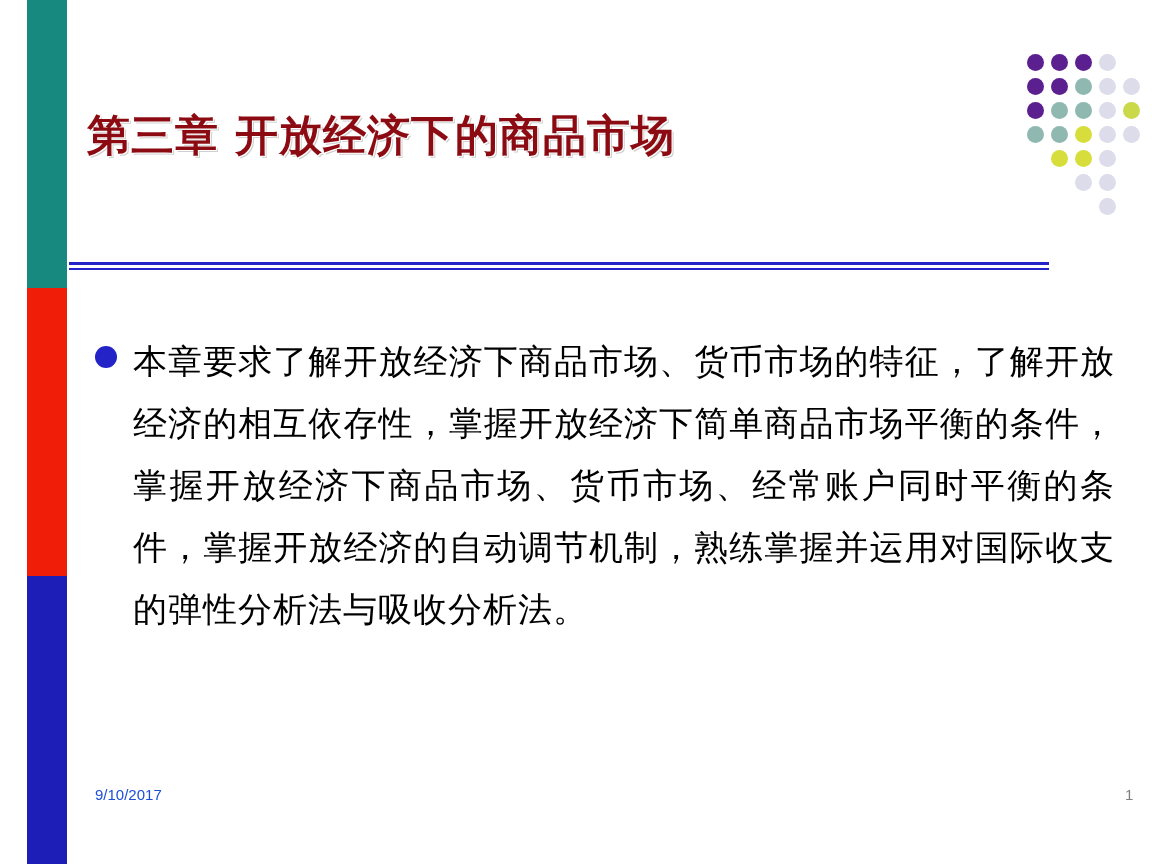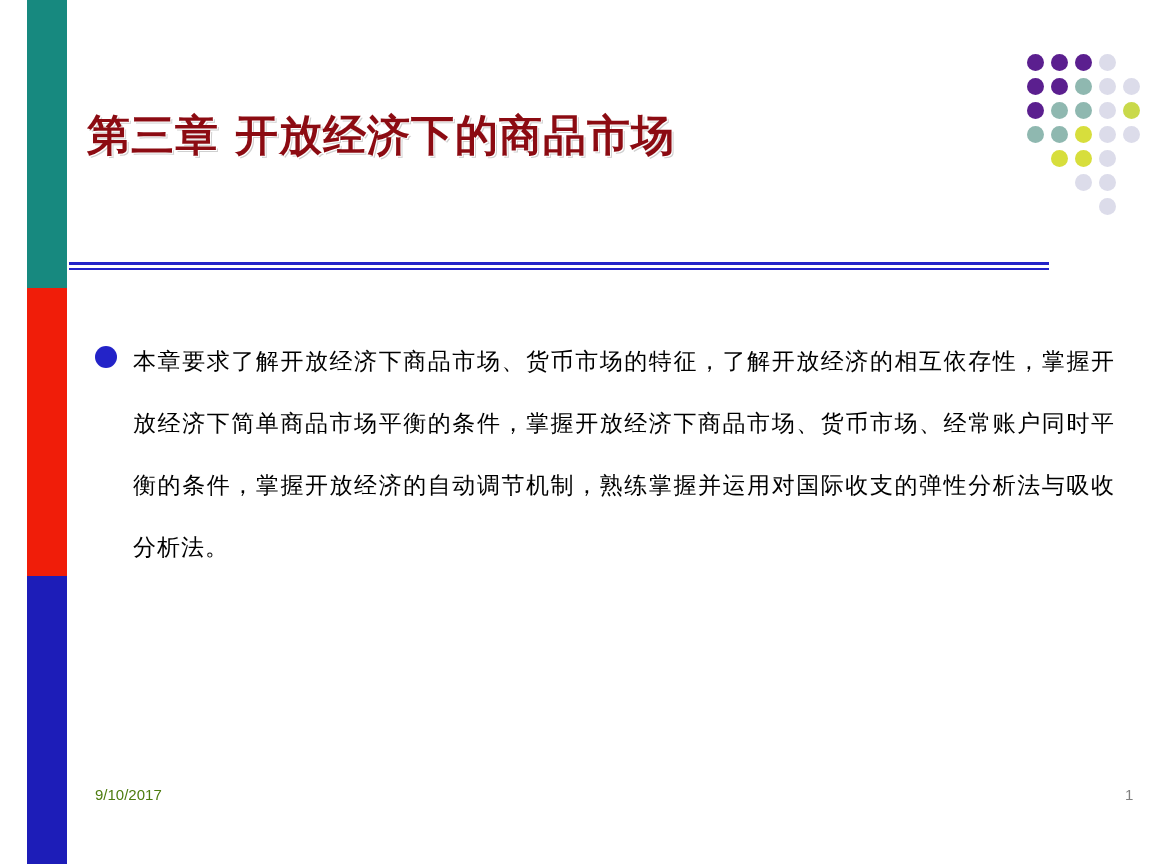--- a/index.html
+++ b/index.html
@@ -94,34 +94,34 @@
     flex: 0 0 auto;
     width: 22px;
     height: 22px;
     border-radius: 50%;
     background: #2323c8;
     margin-top: 16px;
     margin-right: 16px;
   }
   .body-text {
     font-family: "DejaVu Serif", serif;
-    font-size: 23px;
+    font-size: 34px;
     line-height: 62px;
     color: #000000;
     text-align: justify;
     letter-spacing: 1px;
   }
 
   
   .footer-date {
     position: absolute;
     left: 68px;
     top: 786px;
     font-size: 15px;
-    color: #4d7c0f;
+    color: #1d4ed8;
   }
   .footer-page {
     position: absolute;
     left: 1098px;
     top: 786px;
     font-size: 15px;
     color: #7f7f7f;
   }
 </style>
 </head>

